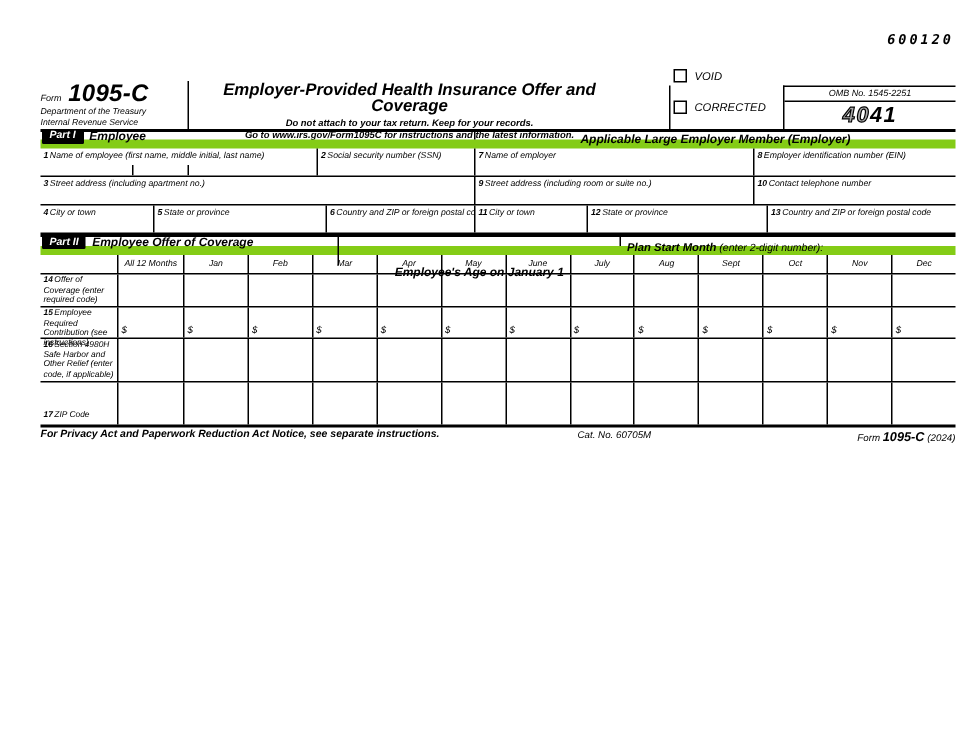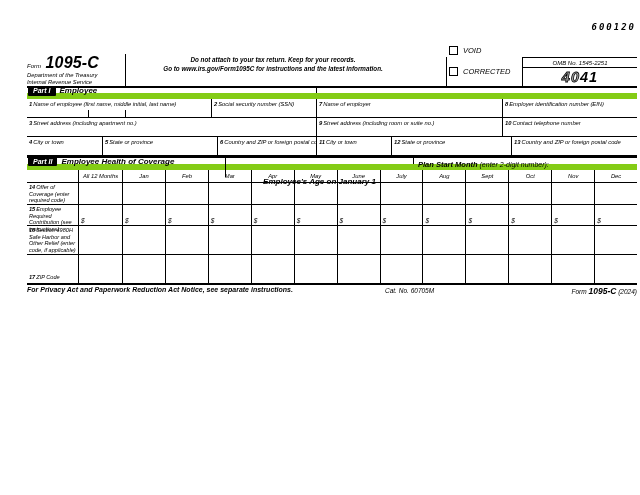--- a/index.html
+++ b/index.html
@@ -94,20 +94,21 @@
   <div class="abs hdr-form-block">
     <div>
       <span class="form-word">Form</span>
       <span class="form-num">1095-C</span>
     </div>
     <div class="agency">Department of the Treasury</div>
     <div class="agency">Internal Revenue Service</div>
   </div>
 
   <div class="abs hdr-title">
+    <div class="main-title">Employer-Provided Health Insurance Offer and Coverage</div>
     <div class="subtitle">Do not attach to your tax return. Keep for your records.</div>
     <div class="subtitle">Go to www.irs.gov/Form1095C for instructions and the latest information.</div>
   </div>
 
   <div class="abs hdr-title-rule"></div>
 
   <div class="abs checkrow" style="top:46px;">
     <div class="checkbox"></div>
     <div class="checklabel">VOID</div>
   </div>
@@ -122,20 +123,21 @@
       <span class="year-outline">40</span><span>41</span>
     </div>
   </div>
 
   <div class="abs p1">
     <div class="sect-row p1-section">
       <div class="seg-left">
         <span class="badge">Part I</span>
         <span class="sect-title">Employee</span>
       </div>
+      <div class="seg-right sect-title">Applicable Large Employer Member (Employer)</div>
     </div>
 
     <div class="p1row">
       <div class="cell br" style="width:185px;">
         <span class="fnum">1</span><span>Name of employee (first name, middle initial, last name)</span>
         <div class="tick" style="left:61px;"></div>
         <div class="tick" style="left:98px;"></div>
       </div>
       <div class="cell br" style="width:105px;">
         <span class="fnum">2</span><span>Social security number (SSN)</span>
@@ -179,21 +181,21 @@
       <div class="cell" style="width:125px;">
         <span class="fnum">13</span><span>Country and ZIP or foreign postal code</span>
       </div>
     </div>
   </div>
 
   <div class="abs p2">
     <div class="sect-row p2-section">
       <div class="seg1">
         <span class="badge">Part II</span>
-        <span class="sect-title">Employee Health of Coverage</span>
+        <span class="sect-title">Employee Offer of Coverage</span>
       </div>
       <div class="seg2 sect-title">Employee's Age on January 1</div>
       <div class="seg3">
         <b>Plan Start Month</b><span> (enter 2-digit number):</span>
       </div>
     </div>
 
     <div class="p2row h-hdr">
       <div class="p2label"></div>
     <div class="p2c all12 p2h">All 12 Months</div>

